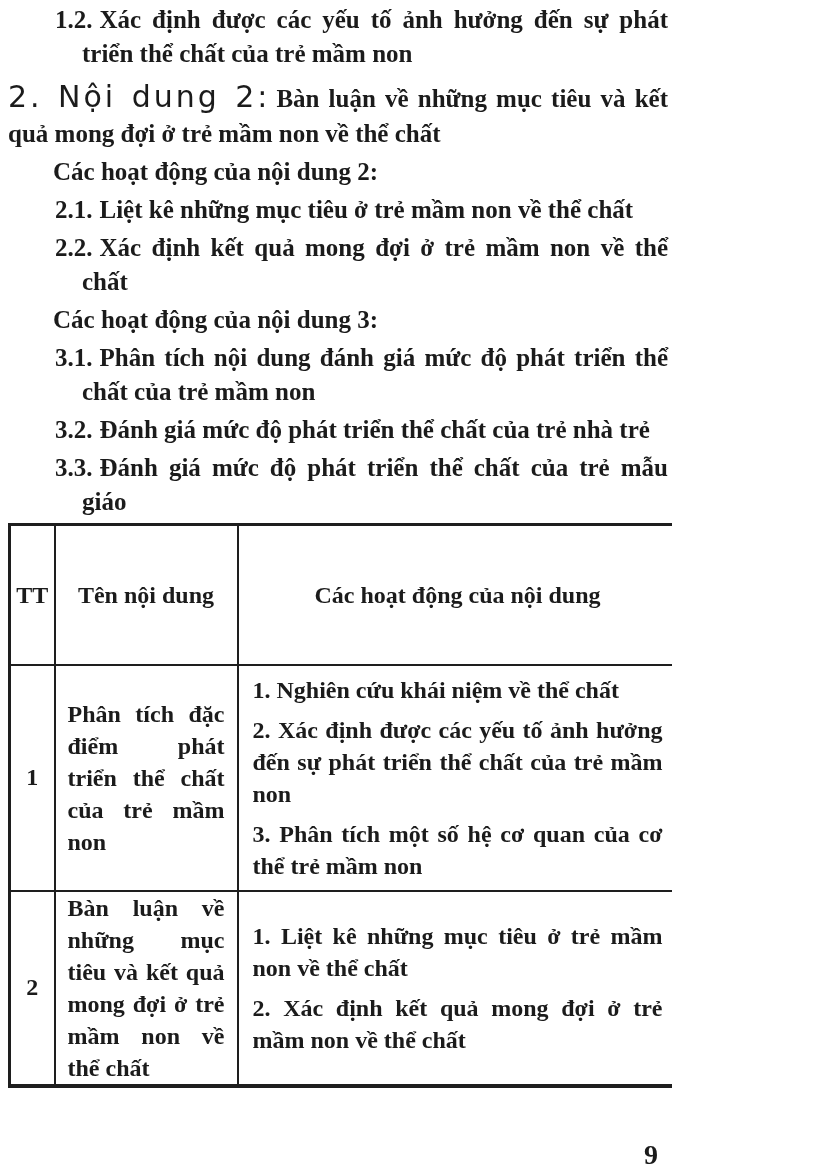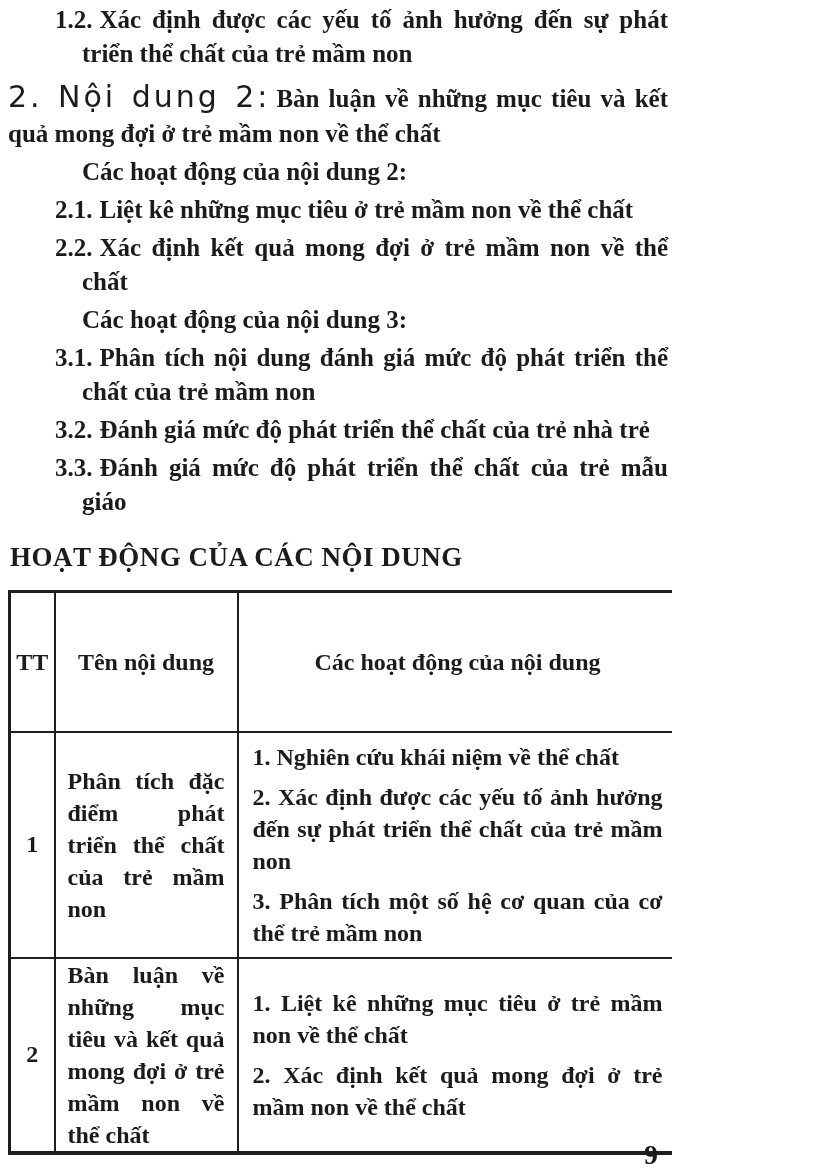--- a/index.html
+++ b/index.html
@@ -33,21 +33,21 @@
     padding-right: 2px;
   }
   .nd-heading .nd-label {
     font-family: "DejaVu Sans", sans-serif;
     font-weight: normal;
     letter-spacing: 3px;
     font-size: 30px;
     margin-right: 6px;
   }
   .sub-intro {
-    margin-left: 74px;
+    margin-left: 45px;
     line-height: 34px;
     margin-bottom: 4px;
   }
   
   .section-heading {
     margin-top: 22px;
     margin-bottom: 17px;
     font-size: 27px;
     letter-spacing: 0.5px;
     line-height: 32px;
@@ -128,21 +128,20 @@
   </p>
 
   <p class="item">
     <span class="lbl">3.2.</span><span>Đánh giá mức độ phát triển thể chất của trẻ nhà trẻ</span>
   </p>
 
   <p class="item">
     <span class="lbl">3.3.</span><span>Đánh giá mức độ phát triển thể chất của trẻ mẫu giáo</span>
   </p>
 
-  <h2 class="section-heading">HOẠT ĐỘNG CỦA CÁC NỘI DUNG</h2>
 
   <table class="content-table">
     <colgroup>
       <col style="width:45px">
       <col style="width:183px">
       <col style="width:440px">
       <col style="width:58px">
       <col style="width:86px">
     </colgroup>
     <thead>

